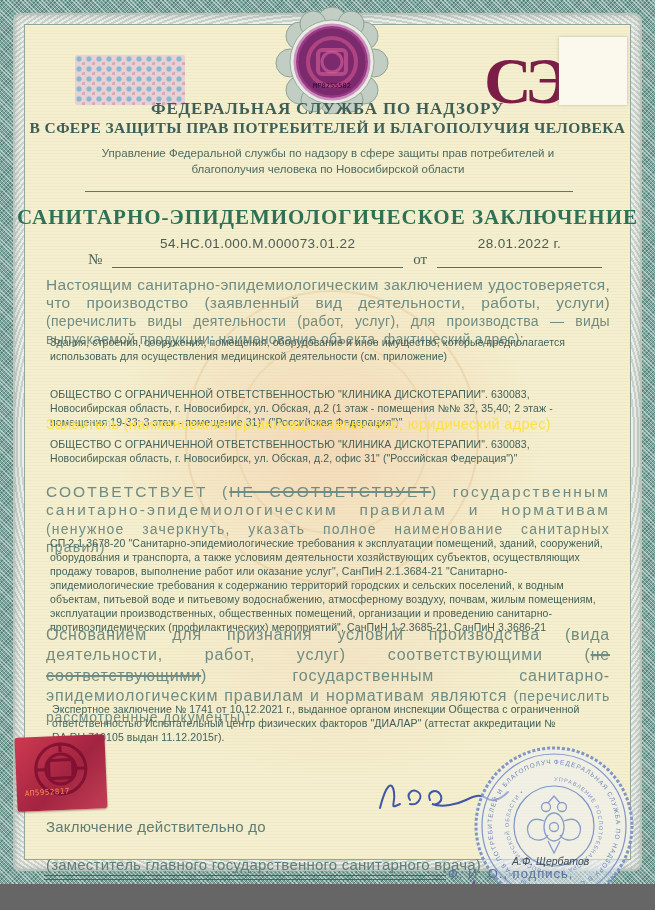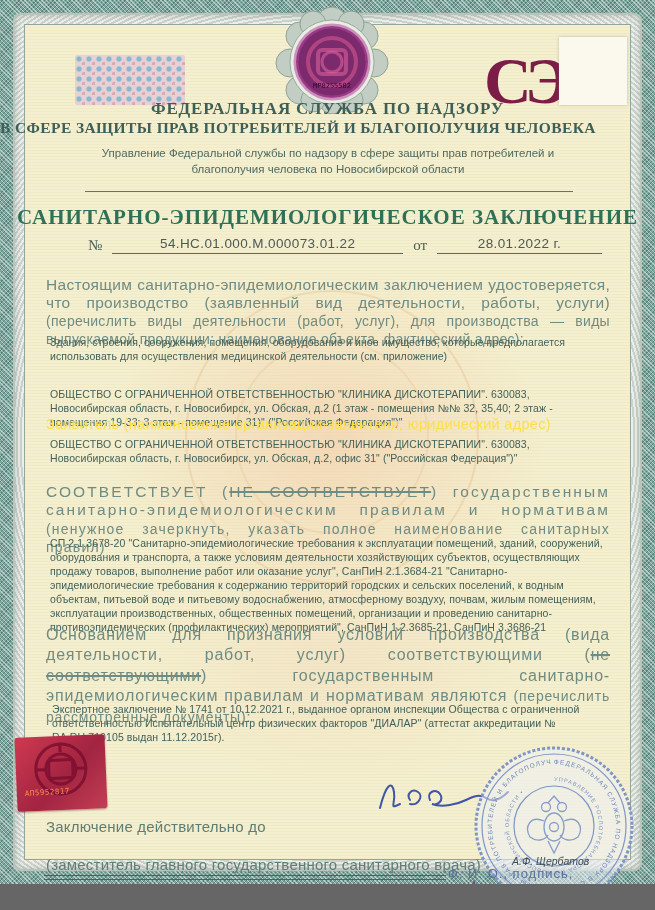--- a/index.html
+++ b/index.html
@@ -17,28 +17,28 @@
   .paper{inset:24px;border:1px solid #93a59c;
     background:
       radial-gradient(ellipse 300px 240px at 50% 50%, rgba(243,196,160,.50), rgba(243,196,160,0) 72%),
       radial-gradient(ellipse 280px 180px at 52% 76%, rgba(240,205,175,.30), rgba(240,205,175,0) 70%),
       repeating-linear-gradient(0deg, rgba(205,185,140,.10) 0 1px, transparent 1px 3px),
       #f4efce;}
   .wm-ring{border:2px solid rgba(222,150,92,.20);border-radius:50%;}
   
   .serifB{font-family:"Liberation Serif",serif;font-weight:bold;}
   .hdr1{width:100%;text-align:center;font-size:17px;color:#3d5f57;letter-spacing:.8px;}
-  .hdr2{width:100%;text-align:left;font-size:15.5px;color:#3d5f57;letter-spacing:.4px;}
+  .hdr2{width:100%;text-align:center;font-size:15.5px;color:#3d5f57;letter-spacing:.4px;}
   .subhdr{left:78px;width:500px;text-align:center;font-size:11.5px;color:#4e6a62;line-height:1.35;}
   .rule{border-top:1px solid #5f756e;height:0;}
   .caption{width:100%;text-align:center;font-size:7.5px;color:#6d827b;letter-spacing:.3px;}
   .doc-title{width:100%;text-align:center;font-size:21px;color:#2e7156;letter-spacing:1px;}
   .numrow{left:88px;width:514px;display:flex;align-items:flex-end;gap:10px;
           font-family:"Liberation Serif",serif;font-size:15px;color:#44615a;}
-  .fill-line{border-bottom:1.5px solid #5a6a63;text-align:center;padding-bottom:2px;
+  .fill-line{border-bottom:1.5px solid #5a6a63;text-align:center;padding-bottom:16px;
              font-family:"Liberation Sans",sans-serif;font-size:13.5px;color:#4d5a55;letter-spacing:.4px;}
   .big{color:#6f8c84;text-align:justify;font-size:15.5px;line-height:1.16;letter-spacing:.3px;}
   .big .instr{font-size:14px;}
   .bigsp{color:#6f8c84;text-align:justify;font-size:15.5px;line-height:1.18;letter-spacing:2.1px;word-spacing:2px;}
   .bigsp .instr{font-size:14px;letter-spacing:1.2px;}
   .struck{text-decoration:line-through;text-decoration-thickness:1.5px;}
   .filled{color:#41615a;font-size:10.5px;line-height:1.33;letter-spacing:.1px;text-align:left;}
   .label{color:#fde047;font-size:14.5px;letter-spacing:.3px;}
   .footer-line{color:#5e7d75;font-size:15px;letter-spacing:.2px;}
   .dbl-rule{height:3px;border-top:1.5px solid #46655d;border-bottom:1px solid #46655d;}

